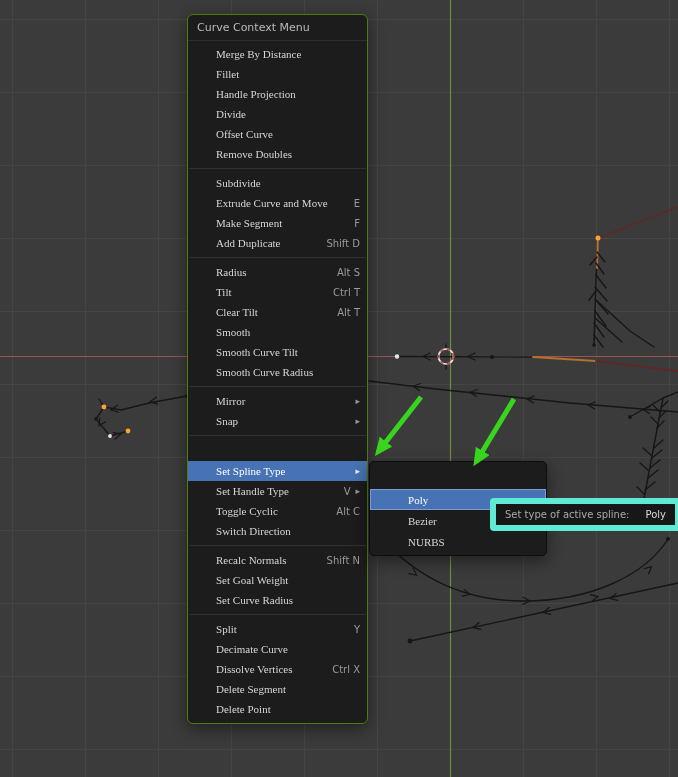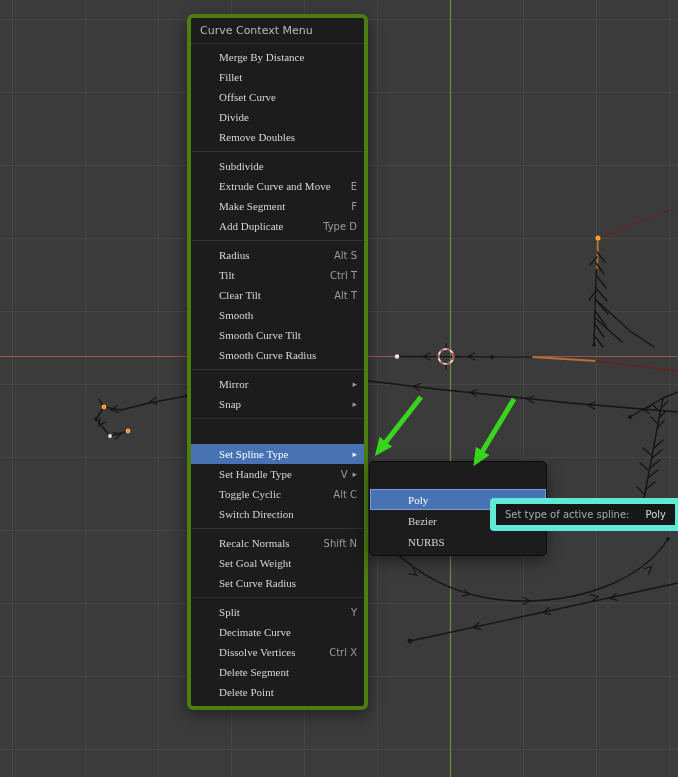--- a/index.html
+++ b/index.html
@@ -35,21 +35,21 @@
   .curves path.chev{stroke-width:1.2;}
   .vd{fill:#161616;}
   .vd-w{fill:#e6e6e6;}
   .vd-o{fill:var(--selected-point);}
   .cur-t{stroke:#1e1e1e;stroke-width:1.6;}
   .cur-w{fill:none;stroke:#e8e8e8;stroke-width:1.7;}
   .cur-r{fill:none;stroke:#bf4848;stroke-width:1.7;stroke-dasharray:3.6 3.6;}
 
   .menu{
     position:absolute;left:187px;top:14px;width:181px;z-index:5;
-    background:#1c1c1c;border:4px solid #4d7c0f;border-radius:6px;
+    background:#1c1c1c;border:1px solid #4d7c0f;border-radius:6px;
     box-shadow:0 5px 16px rgba(0,0,0,.45);
   }
   .menu-title{
     height:26px;line-height:26px;padding-left:9px;
     color:#bababa;font-size:11px;
     border-bottom:1px solid #2f2f2f;white-space:nowrap;
   }
   .menu-body{padding:3px 0 4px;}
   .menu-item{
     height:20px;display:flex;align-items:center;
@@ -198,25 +198,29 @@
       <div class="menu-item">
         <span class="mi-icon"></span>
         <span class="mi-label"><u>M</u>erge By Distance</span>
       </div>
       <div class="menu-item">
         <span class="mi-icon"></span>
         <span class="mi-label"><u>F</u>illet</span>
       </div>
       <div class="menu-item">
         <span class="mi-icon"></span>
+        <span class="mi-label"><u>H</u>andle Projection</span>
+      </div>
+      <div class="menu-item">
+        <span class="mi-icon"></span>
+        <span class="mi-label"><u>D</u>ivide</span>
+      </div>
+      <div class="menu-item">
+        <span class="mi-icon"></span>
         <span class="mi-label"><u>O</u>ffset Curve</span>
-      </div>
-      <div class="menu-item">
-        <span class="mi-icon"></span>
-        <span class="mi-label"><u>D</u>ivide</span>
       </div>
       <div class="menu-item">
         <span class="mi-icon"></span>
         <span class="mi-label"><u>R</u>emove Doubles</span>
       </div>
       <div class="menu-sep"></div>
       <div class="menu-item">
         <span class="mi-icon"></span>
         <span class="mi-label"><u>S</u>ubdivide</span>
       </div>
@@ -226,21 +230,21 @@
         <span class="mi-shortcut">E</span>
       </div>
       <div class="menu-item">
         <span class="mi-icon"></span>
         <span class="mi-label">M<u>a</u>ke Segment</span>
         <span class="mi-shortcut">F</span>
       </div>
       <div class="menu-item">
         <span class="mi-icon"></span>
         <span class="mi-label"><u>A</u>dd Duplicate</span>
-        <span class="mi-shortcut">Type D</span>
+        <span class="mi-shortcut">Shift D</span>
       </div>
       <div class="menu-sep"></div>
       <div class="menu-item">
         <span class="mi-icon"></span>
         <span class="mi-label"><u>R</u>adius</span>
         <span class="mi-shortcut">Alt S</span>
       </div>
       <div class="menu-item">
         <span class="mi-icon"></span>
         <span class="mi-label"><u>T</u>ilt</span>

